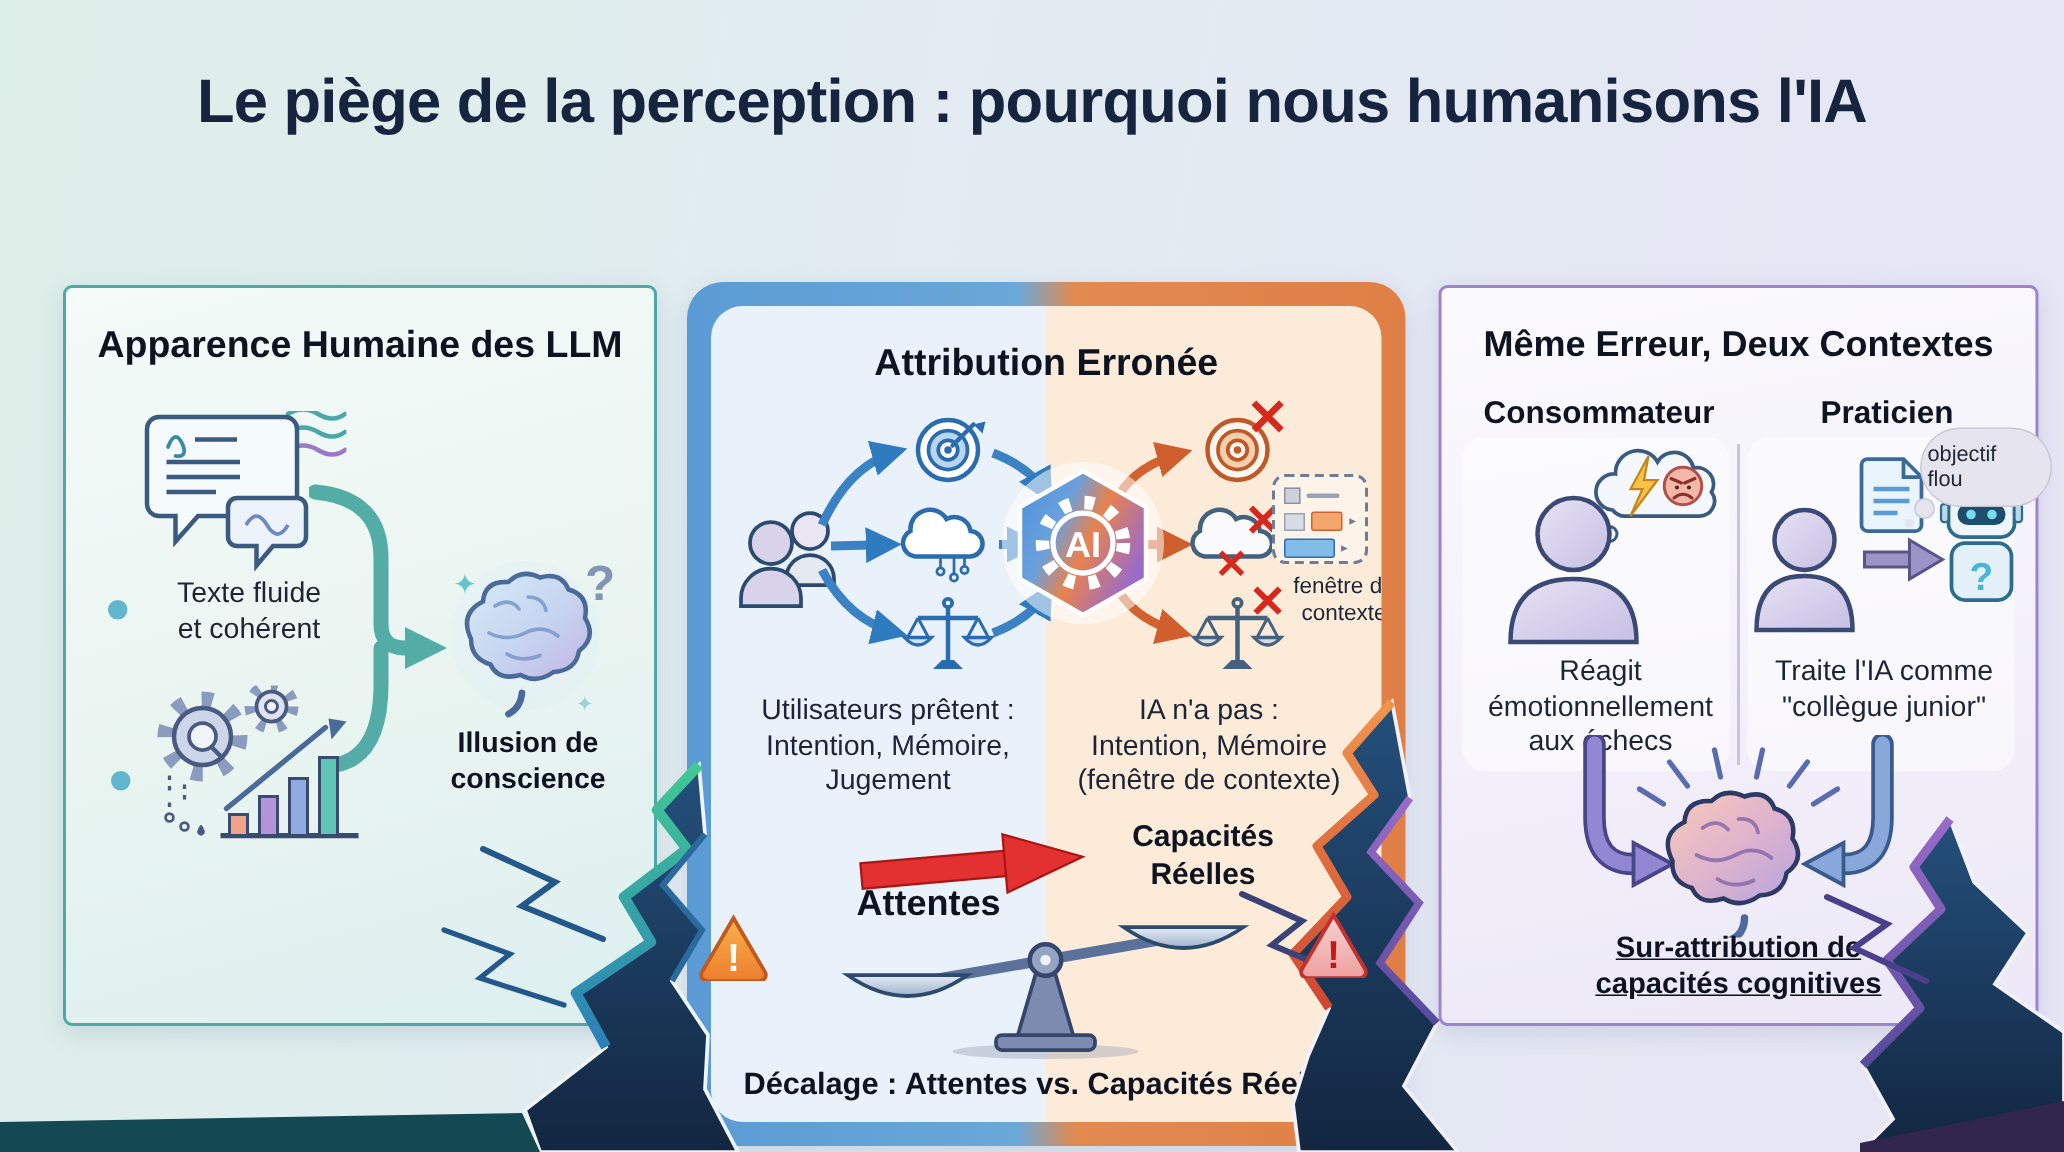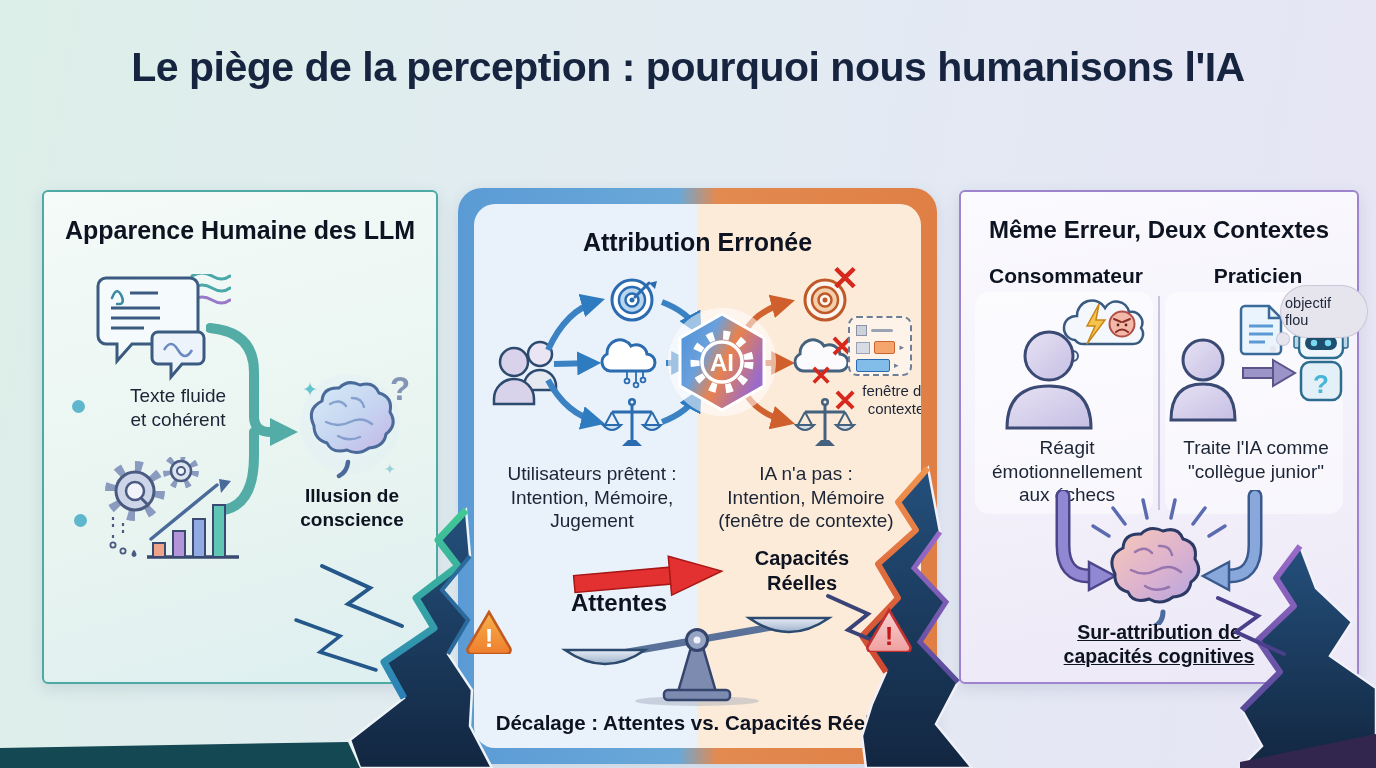--- a/index.html
+++ b/index.html
@@ -68,21 +68,21 @@
       <path d="M10 4 h84 a8 8 0 0 1 8 8 v50 a8 8 0 0 1 -8 8 h-58 l-15 17 v-17 h-11 a8 8 0 0 1 -8 -8 v-50 a8 8 0 0 1 8 -8 z" fill="#f5fafd" stroke="#3a5a80" stroke-width="3"></path>
       <path d="M16 24 q5 -13 10 -1 q3 8 -5 7" fill="none" stroke="#3a8aa0" stroke-width="2.5" stroke-linecap="round"></path>
       <line x1="34" y1="19" x2="62" y2="19" stroke="#3a5a80" stroke-width="3"></line>
       <line x1="15" y1="34" x2="64" y2="34" stroke="#3a5a80" stroke-width="3"></line>
       <line x1="15" y1="44" x2="64" y2="44" stroke="#3a5a80" stroke-width="3"></line>
       <line x1="15" y1="54" x2="48" y2="54" stroke="#3a5a80" stroke-width="3"></line>
       <path d="M62 58 h40 a6 6 0 0 1 6 6 v20 a6 6 0 0 1 -6 6 h-16 l-11 13 v-13 h-13 a6 6 0 0 1 -6 -6 v-20 a6 6 0 0 1 6 -6 z" fill="#edf3fb" stroke="#3a5a80" stroke-width="3"></path>
       <path d="M68 76 q7 -12 14 0 q7 12 14 0" fill="none" stroke="#6a8ac0" stroke-width="2.5"></path>
     </svg>
 
-    <div class="cap" style="left:44px;top:192px;width:180px;">Texte fluide
+    <div class="cap" style="left:32px;top:192px;width:180px;">Texte fluide
 et cohérent</div>
 
     <svg class="abs" style="left:162px;top:122px;" width="110" height="215" viewBox="0 0 110 215">
       <path d="M4 14 Q48 18 48 58 L48 102 Q48 118 64 118" fill="none" stroke="#53aca6" stroke-width="10" stroke-linecap="round"></path>
       <path d="M18 196 Q48 190 48 142 L48 118" fill="none" stroke="#53aca6" stroke-width="10" stroke-linecap="round"></path>
       <polygon points="64,104 92,118 64,132" fill="#53aca6"></polygon>
     </svg>
 
     <svg class="abs" style="left:248px;top:182px;" width="120" height="105" viewBox="0 0 120 105">
       <defs>

